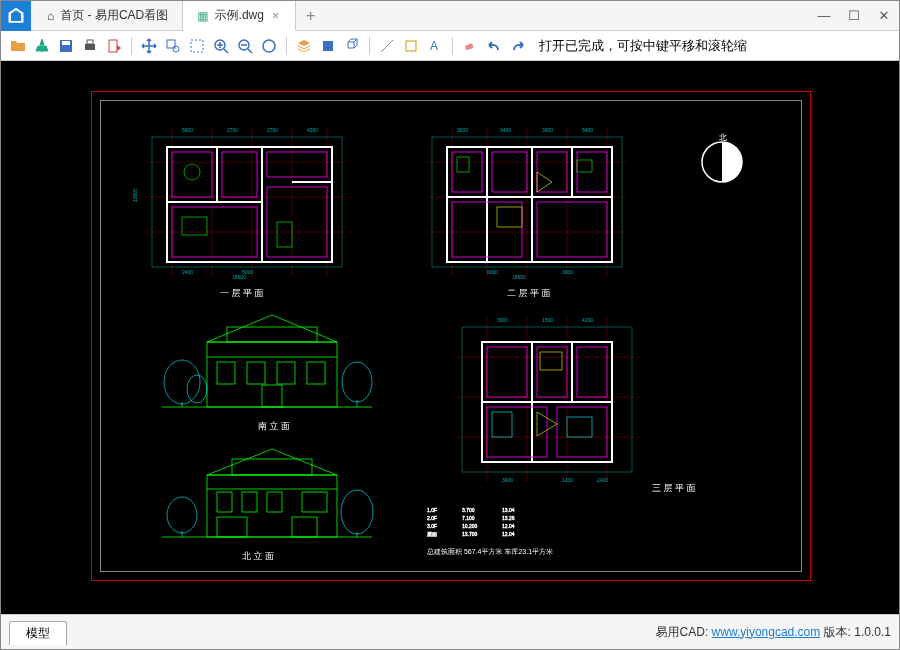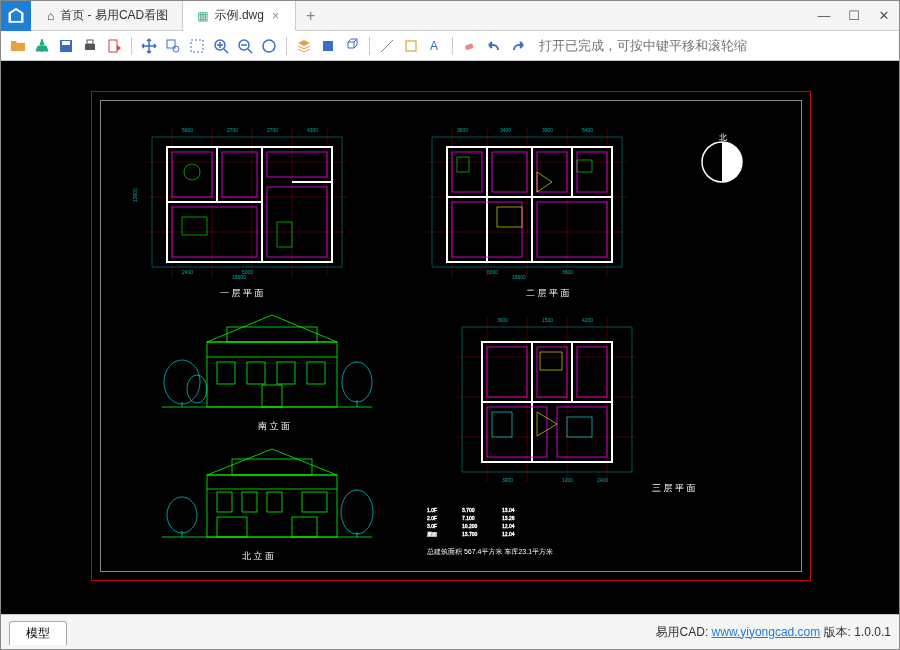--- a/index.html
+++ b/index.html
@@ -9,21 +9,21 @@
 .app-logo svg{width:20px;height:20px}
 .tab{height:30px;padding:0 14px;display:flex;align-items:center;gap:6px;font-size:12px;color:#333;border-right:1px solid #ccc;cursor:pointer}
 .tab.active{background:#fff;border-bottom:1px solid #fff;margin-bottom:-1px}
 .tab-close{font-size:12px;color:#888;padding:0 2px}
 .newtab{padding:0 10px;color:#888;font-size:16px;cursor:pointer}
 .win-controls{margin-left:auto;display:flex}
 .win-btn{width:30px;height:30px;display:flex;align-items:center;justify-content:center;color:#555;font-size:13px;cursor:pointer}
 .toolbar{height:30px;background:#fff;display:flex;align-items:center;padding:0 6px;gap:2px;border-bottom:1px solid #ccc}
 .tbtn{width:22px;height:22px;display:flex;align-items:center;justify-content:center;cursor:pointer;border-radius:2px}
 .tsep{width:1px;height:18px;background:#ccc;margin:0 4px}
-.status-text{margin-left:8px;font-size:13px;color:#737373;white-space:nowrap}
+.status-text{margin-left:8px;font-size:13px;color:#000000;white-space:nowrap}
 .canvas-area{flex:1;background:#000;position:relative;overflow:hidden}
 .drawing-frame{position:absolute;left:90px;top:30px;width:720px;height:490px;border:1px solid #c00}
 .inner-frame{position:absolute;left:8px;top:8px;right:8px;bottom:8px;border:1px solid #888}
 .fp{position:absolute}
 .fp-label{position:absolute;color:#fff;font-size:9px;white-space:nowrap}
 .bottom-bar{height:26px;background:#f5f5f5;border-top:1px solid #ccc;display:flex;align-items:center;padding:17px 8px}
 .sheet-tab{background:#fff;border:1px solid #aaa;border-bottom:none;padding:3px 16px;font-size:12px;border-radius:3px 3px 0 0;margin-bottom:-1px}
 .footer-right{margin-left:auto;font-size:12px;color:#333}
 .footer-right a{color:#1e7fd6;}
 </style>
@@ -264,21 +264,21 @@
       <g fill="#0aa" font-size="5">
         <text x="45" y="10">3600</text>
           <text x="88" y="10">3400</text>
         <text x="130" y="10">3900</text>
           <text x="170" y="10">5400</text>
         <text x="100" y="157">18600</text>
         <text x="75" y="152">6000</text>
           <text x="150" y="152">3600</text>
       </g>
     </svg>
-    <div class="fp-label" style="left:434px;top:195px">二 层 平 面</div>
+    <div class="fp-label" style="left:415px;top:195px">二 层 平 面</div>
 
     <svg class="fp" style="left:600px;top:40px;width:60px;height:60px">
       <circle cx="30" cy="30" r="20" fill="none" stroke="#fff" stroke-width="1.5"></circle>
       <path fill="#fff" d="M30 10a20 20 0 010 40z"></path>
       <text x="27" y="8" fill="#fff" font-size="8">北</text>
     </svg>
 
     <svg class="fp" style="left:60px;top:215px;width:230px;height:110px">
       <g stroke="#0f0" stroke-width="0.8" fill="none">
         <line x1="10" y1="100" x2="220" y2="100"></line>

